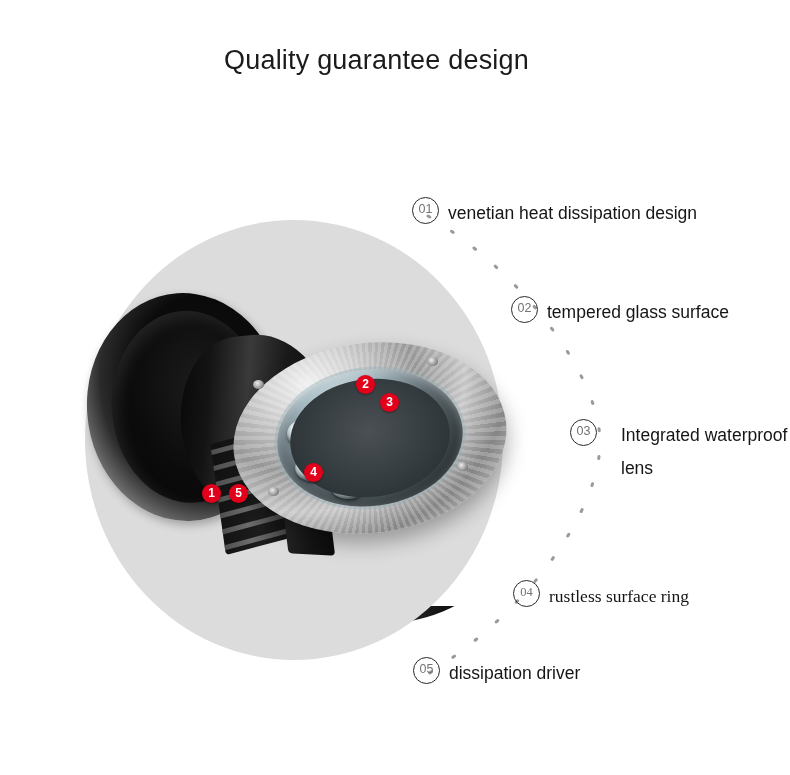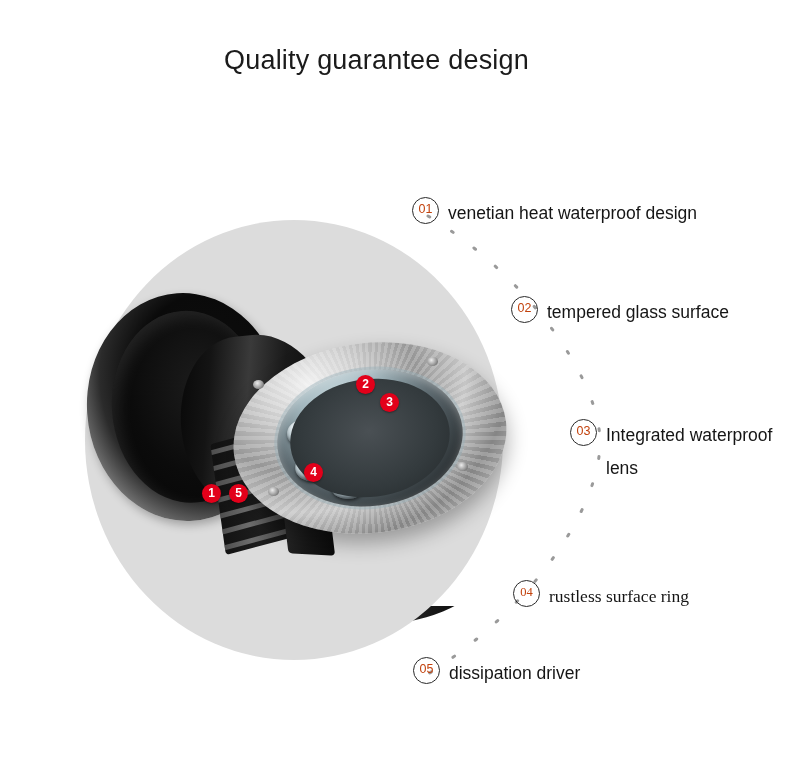--- a/index.html
+++ b/index.html
@@ -250,33 +250,34 @@
   }
   .callout-num {
     flex: 0 0 auto;
     width: 25px;
     height: 25px;
     border: 1.3px solid #2a2a2a;
     border-radius: 50%;
     font-size: 12.5px;
     line-height: 23px;
     text-align: center;
-    color: #c2410c;
+    color: #737373;
     background: transparent;
   }
   .callout-text {
     font-size: 17.5px;
     color: #151515;
     line-height: 33px;
     white-space: pre-line;
     padding-top: 0px;
   }
   .callout-text.wrap {
     max-width: 205px;
     white-space: normal;
+    margin-left: 15px;
   }
 </style>
 </head>
 <body>
 
 <div class="page">
 
   <div class="page-title">Quality guarantee design</div>
 
   <div class="backdrop-circle" style="background: rgb(220, 220, 220);"></div>
@@ -328,21 +329,21 @@
   <div class="marker" id="mk2" style="left: 380px; top: 393px; background: rgb(226, 0, 26);">3</div>
   <div class="marker" id="mk3" style="left: 304px; top: 463px; background: rgb(226, 0, 26);">4</div>
   <div class="marker" id="mk4" style="left: 229px; top: 484px; background: rgb(226, 0, 26);">5</div>
 
   <svg class="connector" viewBox="0 0 250 520" xmlns="http://www.w3.org/2000/svg">
     <path d="M 28 36 C 128 96, 200 200, 200 262 C 200 330, 128 432, 28 494" fill="none" stroke="#9a9a9a" stroke-width="3" stroke-linecap="round" stroke-dasharray="2 26"></path>
   </svg>
 
   <div class="callout" style="left:412px; top:197px;">
     <div class="callout-num">01</div>
-    <div class="callout-text">venetian heat waterproof design</div>
+    <div class="callout-text">venetian heat dissipation design</div>
   </div>
 
   <div class="callout" style="left:511px; top:272px;margin-top:24px;">
     <div class="callout-num">02</div>
     <div class="callout-text">tempered glass surface</div>
   </div>
 
   <div class="callout" style="left:570px; top:419px;">
     <div class="callout-num">03</div>
     <div class="callout-text wrap">Integrated waterproof lens</div>

